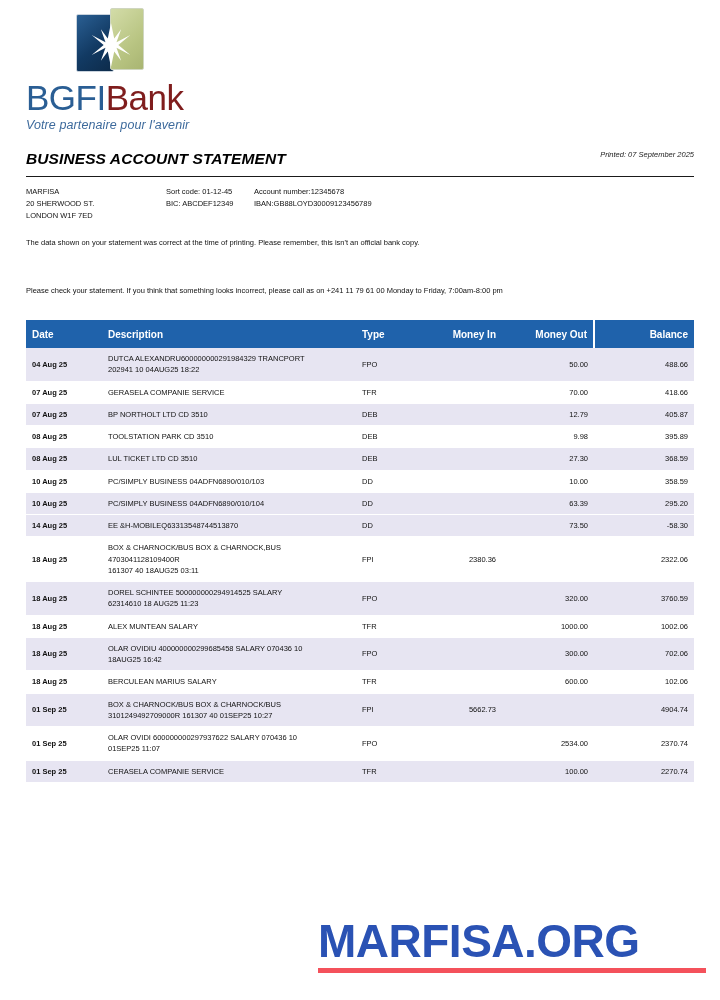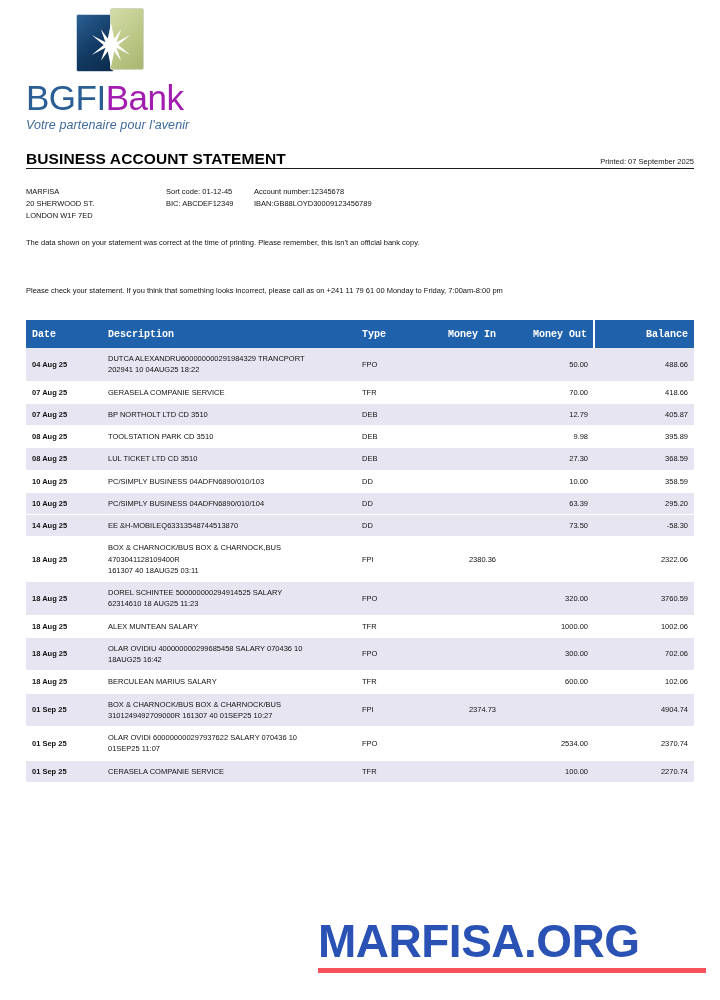--- a/index.html
+++ b/index.html
@@ -50,40 +50,40 @@
     color: #ffffff;
   }
   .brand-line {
     margin-top: 4px;
     font-size: 35px;
     line-height: 1.0;
     letter-spacing: -0.5px;
     white-space: nowrap;
   }
   .brand-bgfi { color: #2a5e94; font-weight: 400; }
-  .brand-bank { color: #a21caf; font-weight: 400; margin-top: 46px; }
+  .brand-bank { color: #7f1d1d; font-weight: 400; margin-top: 46px; }
   .brand-tagline {
     margin-top: 3px;
     font-size: 12.5px;
     font-style: italic;
     color: #3d6a9c;
     letter-spacing: 0.1px;
   }
 
   
   .title-row {
     position: absolute;
     left: 26px;
     top: 150px;
     width: 668px;
     display: flex;
-    align-items: flex-end;
     justify-content: space-between;
-    padding-bottom: 0;
+    padding-bottom: 8px;
     border-bottom: 1.5px solid #1a1a1a;
+    font-style: italic;
   }
   .stmt-title {
     font-size: 15.5px;
     font-weight: bold;
     letter-spacing: 0.1px;
     color: #000;
   }
   .printed-date {
     font-size: 7.5px;
     color: #222;
@@ -136,21 +136,20 @@
   .txn-table thead th {
     background: #1f62ab;
     color: #ffffff;
     font-size: 10px;
     font-weight: bold;
     height: 28px;
     padding: 0 6px;
     text-align: left;
     vertical-align: middle;
     white-space: nowrap;
-    font-family: Liberation Mono, monospace;
   }
   .txn-table thead th.num { text-align: right; }
   .txn-table thead th.ctr { text-align: left; }
 
   .col-date { width: 76px; }
   .col-desc { width: 254px; }
   .col-type { width: 62px; }
   .col-in   { width: 84px; }
   .col-out  { width: 92px; }
   .col-bal  { width: 100px; }
@@ -396,21 +395,21 @@
         <td class="td-num">600.00</td>
         <td class="td-bal">102.06</td>
       </tr>
       <tr class="alt">
         <td class="td-date">01 Sep 25</td>
         <td class="td-desc">
           <span>BOX &amp; CHARNOCK/BUS BOX &amp; CHARNOCK/BUS</span>
           <span>3101249492709000R 161307 40 01SEP25 10:27</span>
         </td>
         <td class="td-type">FPI</td>
-        <td class="td-num">2374.73</td>
+        <td class="td-num">5662.73</td>
         <td class="td-num"></td>
         <td class="td-bal">4904.74</td>
       </tr>
       <tr class="plain">
         <td class="td-date">01 Sep 25</td>
         <td class="td-desc">
           <span>OLAR OVIDI 600000000297937622 SALARY 070436 10</span>
           <span>01SEP25 11:07</span>
         </td>
         <td class="td-type">FPO</td>

